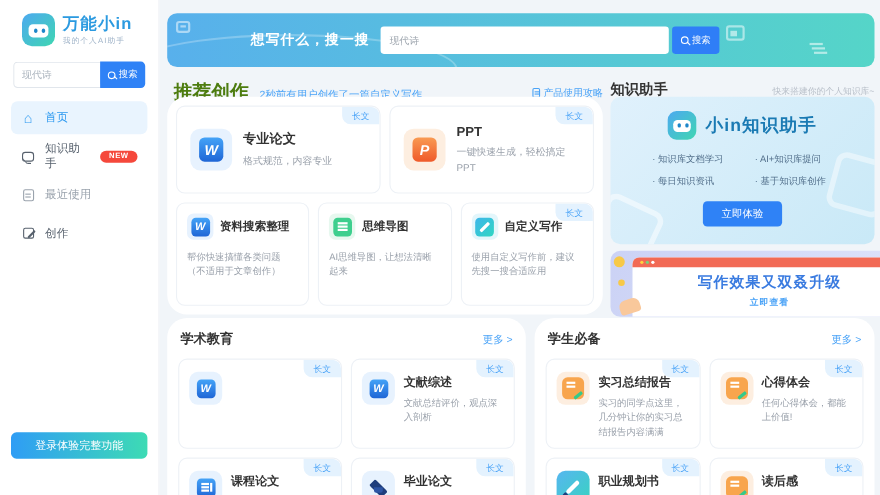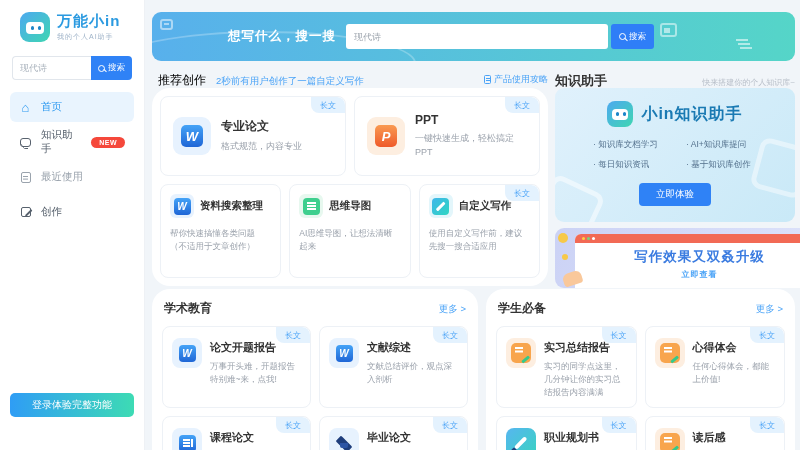--- a/index.html
+++ b/index.html
@@ -54,21 +54,21 @@
   .bdeco.d2::after{content:"";position:absolute;left:2px;top:2.5px;width:6px;height:5px;background:rgba(255,255,255,.55)}
   .bdeco.d3{right:43px;top:27px;width:16px;height:11px;border:none}
   .bdeco.d3::after{content:"";position:absolute;left:0;top:0;width:12px;height:2px;background:rgba(255,255,255,.55);box-shadow:2px 4px 0 rgba(255,255,255,.55),4px 8px 0 rgba(255,255,255,.55)}
   .banner-prompt{color:#fff;font-size:12.5px;font-weight:bold;margin-left:76px;letter-spacing:1px;white-space:nowrap}
   .banner-input{width:262px;height:25px;margin-left:10px;border:none;border-radius:3px;padding:0 8px;font-size:9px;color:#666;outline:none}
   .banner-input::placeholder{color:#9aa2ab}
   .banner-btn{height:25px;margin-left:3px;background:#2f7ef7;color:#fff;border:none;border-radius:3px;font-size:8.5px;padding:0 8px;display:flex;align-items:center;cursor:pointer}
 
   
   .rec-head{position:absolute;left:158px;top:72px;width:390px;display:flex;align-items:baseline;gap:10px}
-  .rec-title{font-size:12px;font-weight:normal;color:#000000}
+  .rec-title{font-size:17px;font-weight:bold;color:#4d7c0f}
   .ticker{font-size:9.5px;color:#4aa3f7}
   .guide{margin-left:auto;font-size:9px;color:#4aa3f7;display:flex;align-items:center;cursor:pointer;white-space:nowrap}
   .doc-ico{display:inline-block;width:7px;height:9px;border:1px solid #4aa3f7;border-radius:1.5px;margin-right:3px;position:relative}
   .doc-ico::after{content:"";position:absolute;left:1px;top:2px;width:3.5px;height:1px;background:#4aa3f7;box-shadow:0 2px 0 #4aa3f7}
   .kh{position:absolute;left:555px;top:72px;width:240px;display:flex;justify-content:space-between;align-items:baseline}
   .kh-title{font-size:13px;font-weight:bold;color:#333}
   .kh-hint{font-size:8px;color:#b8bfc9}
 
   
   .panel{position:absolute;background:#fff;border-radius:18px}
@@ -293,24 +293,20 @@
   <div class="sec-head">
     <span class="sec-title">学术教育</span>
     <span class="more">更多 &gt;</span>
   </div>
   <div class="grid2">
     <div class="card bt">
       <span class="badge">长文</span>
       <div class="ic30 bg-blue">
           <i class="glyph-word s"></i>
         </div>
-      <div>
-        <div class="bt-title">论文开题报告</div>
-        <div class="bt-desc">万事开头难，开题报告特别难~来，点我!</div>
-      </div>
     </div>
     <div class="card bt">
       <span class="badge">长文</span>
       <div class="ic30 bg-blue">
           <i class="glyph-word s"></i>
         </div>
       <div>
         <div class="bt-title">文献综述</div>
         <div class="bt-desc">文献总结评价，观点深入剖析</div>
       </div>

